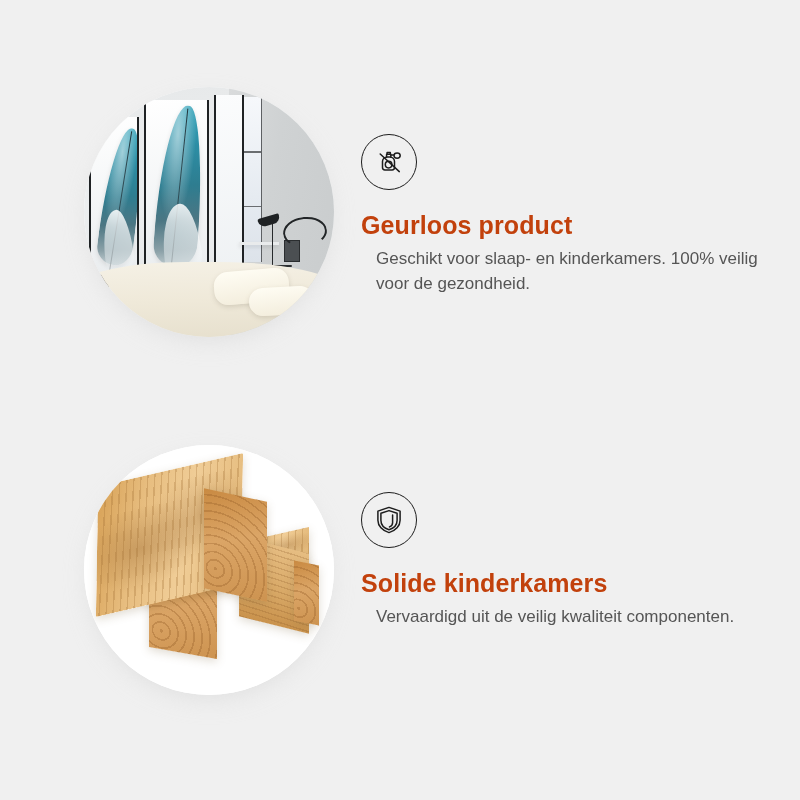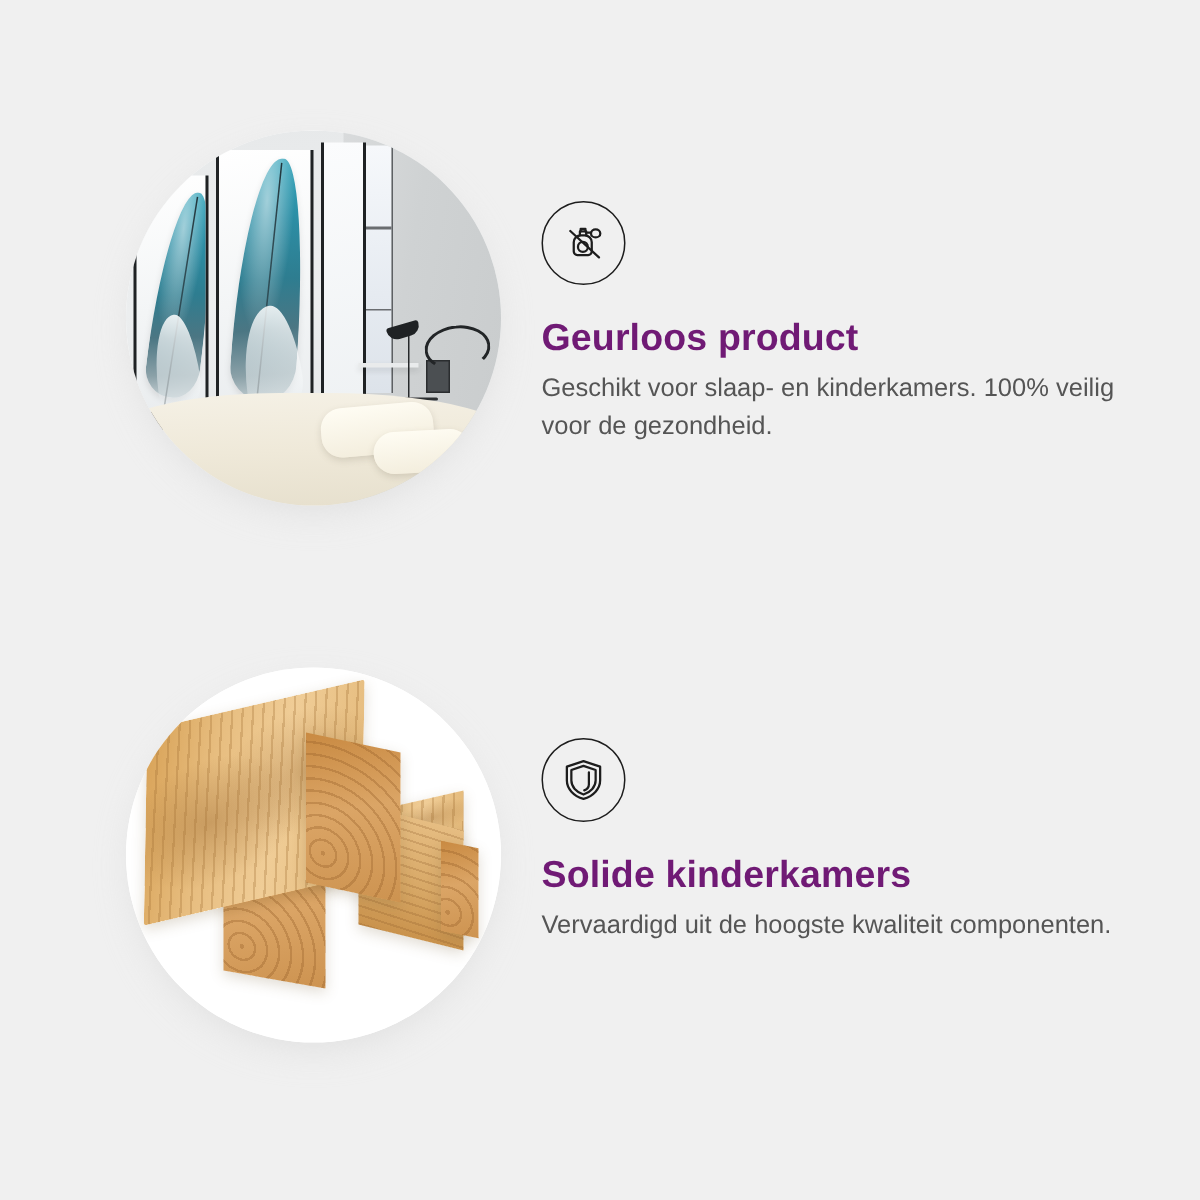--- a/index.html
+++ b/index.html
@@ -280,26 +280,26 @@
   .icon-badge svg { display: block; }
 
   .feature-title {
     position: absolute;
     left: 361px;
     top: 160px;
     margin: 0;
     font-size: 25px;
     font-weight: 700;
     line-height: 1.2;
-    color: #701a75;
+    color: #c2410c;
     letter-spacing: .1px;
   }
   .feature-desc {
     position: absolute;
-    left: 361px;
+    left: 376px;
     top: 196px;
     margin: 0;
     width: 395px;
     font-size: 17px;
     font-weight: 400;
     line-height: 1.48;
     color: #555555;
   }
 </style>
 </head>
@@ -405,16 +405,16 @@
         <path d="M17 4.4 5.9 8.1v9.1c0 5.6 4.4 10.5 11.1 12.4 6.7-1.9 11.1-6.8 11.1-12.4V8.1z"></path>
 
         <path d="M17 7.6 8.9 10.3v6.9c0 4.3 3.3 8 8.1 9.5 4.8-1.5 8.1-5.2 8.1-9.5v-6.9z"></path>
 
         <path d="M20.6 11.9v7.9c0 1.9-1.2 3.4-3.1 4.1"></path>
       </svg>
     </div>
 
     <h2 class="feature-title">Solide kinderkamers</h2>
 
-    <p class="feature-desc">Vervaardigd uit de hoogste kwaliteit componenten.</p>
+    <p class="feature-desc">Vervaardigd uit de veilig kwaliteit componenten.</p>
   </section>
 
 </div>
 
 </body></html>

